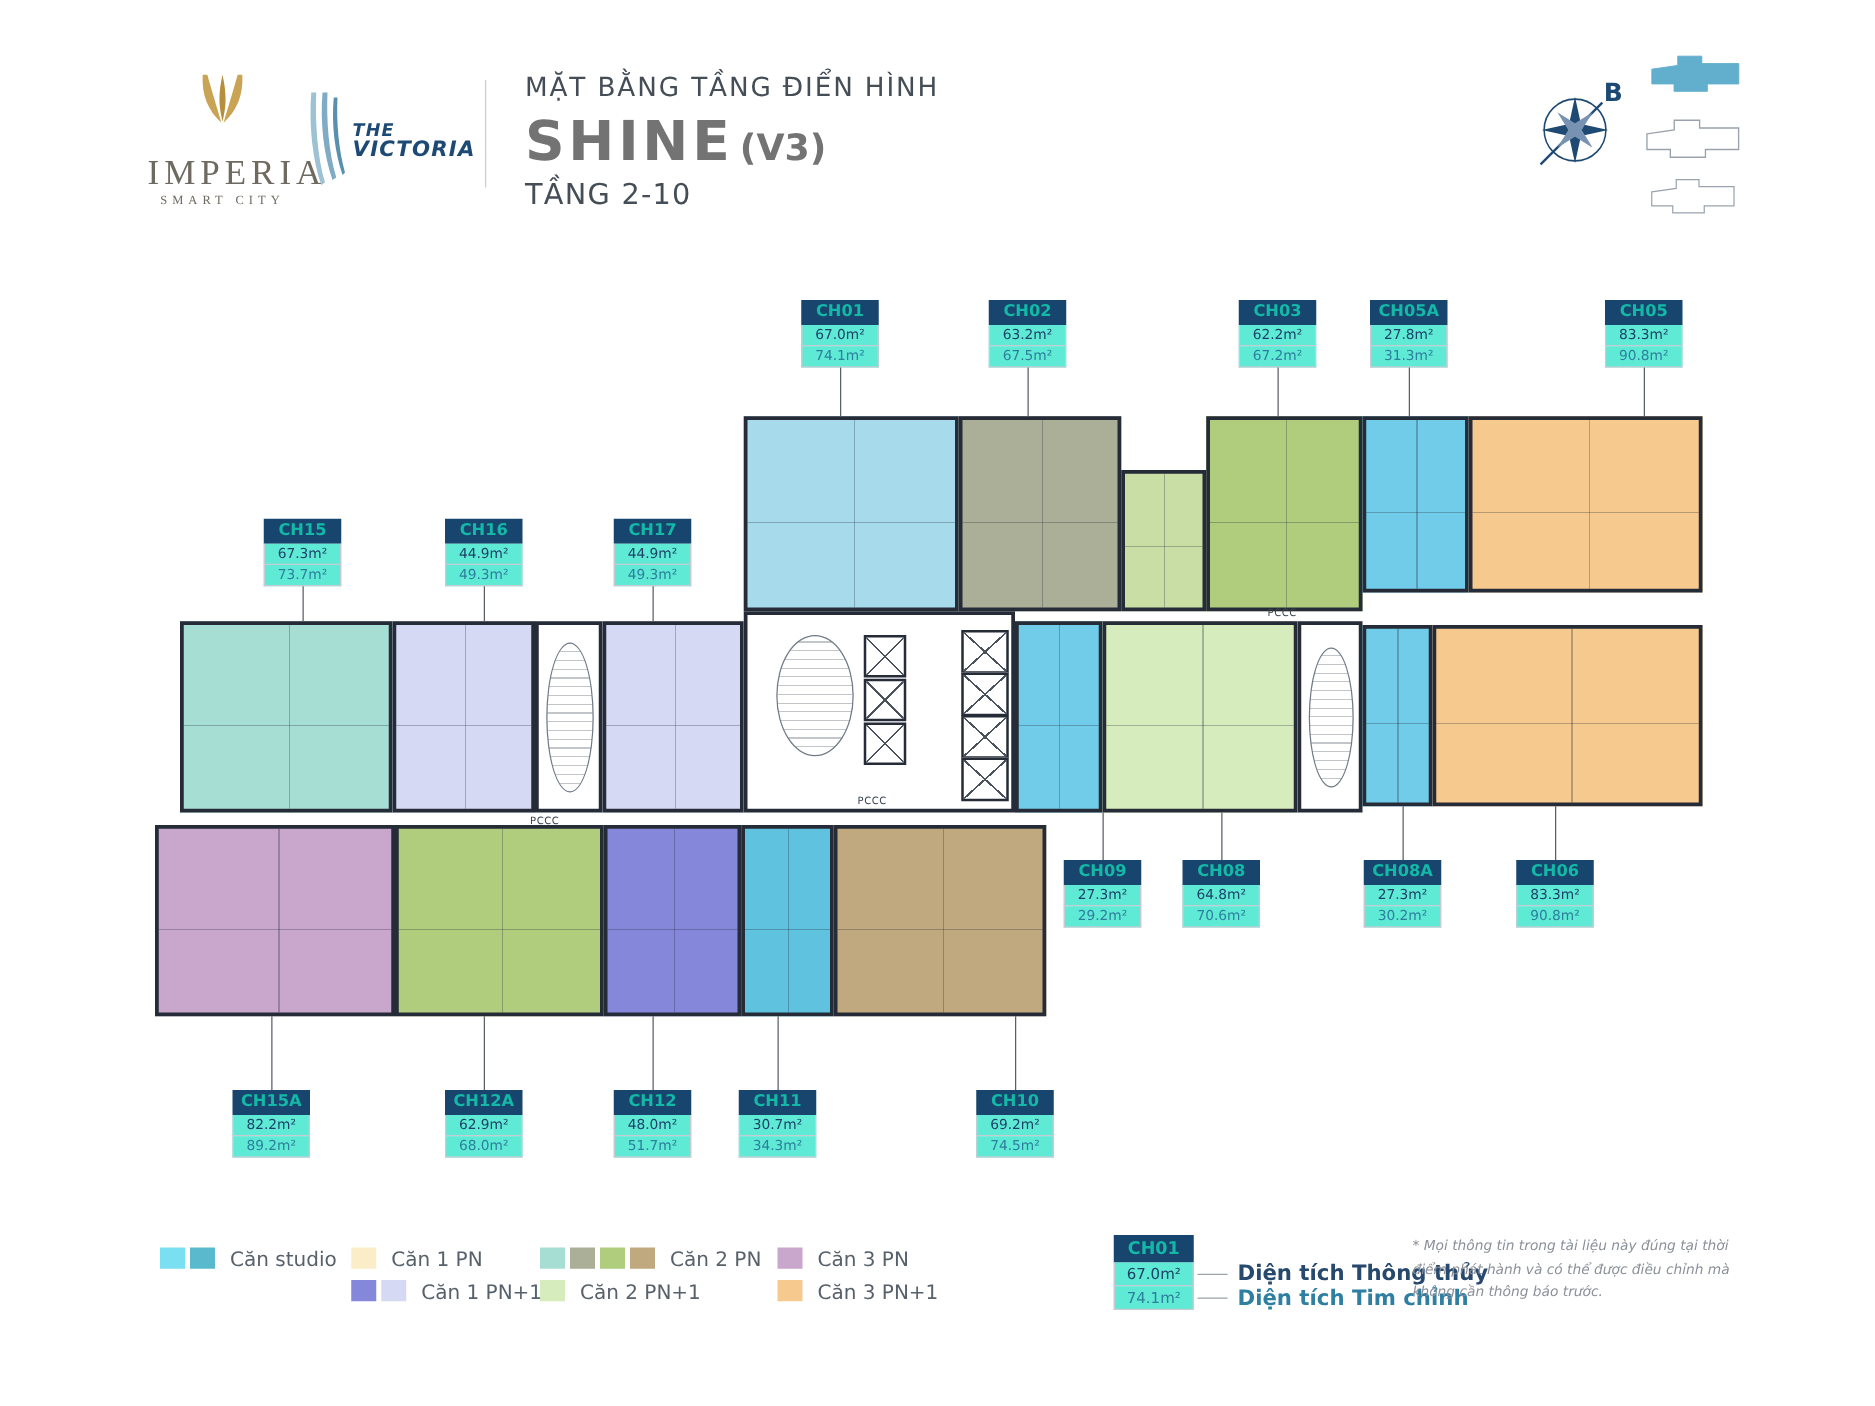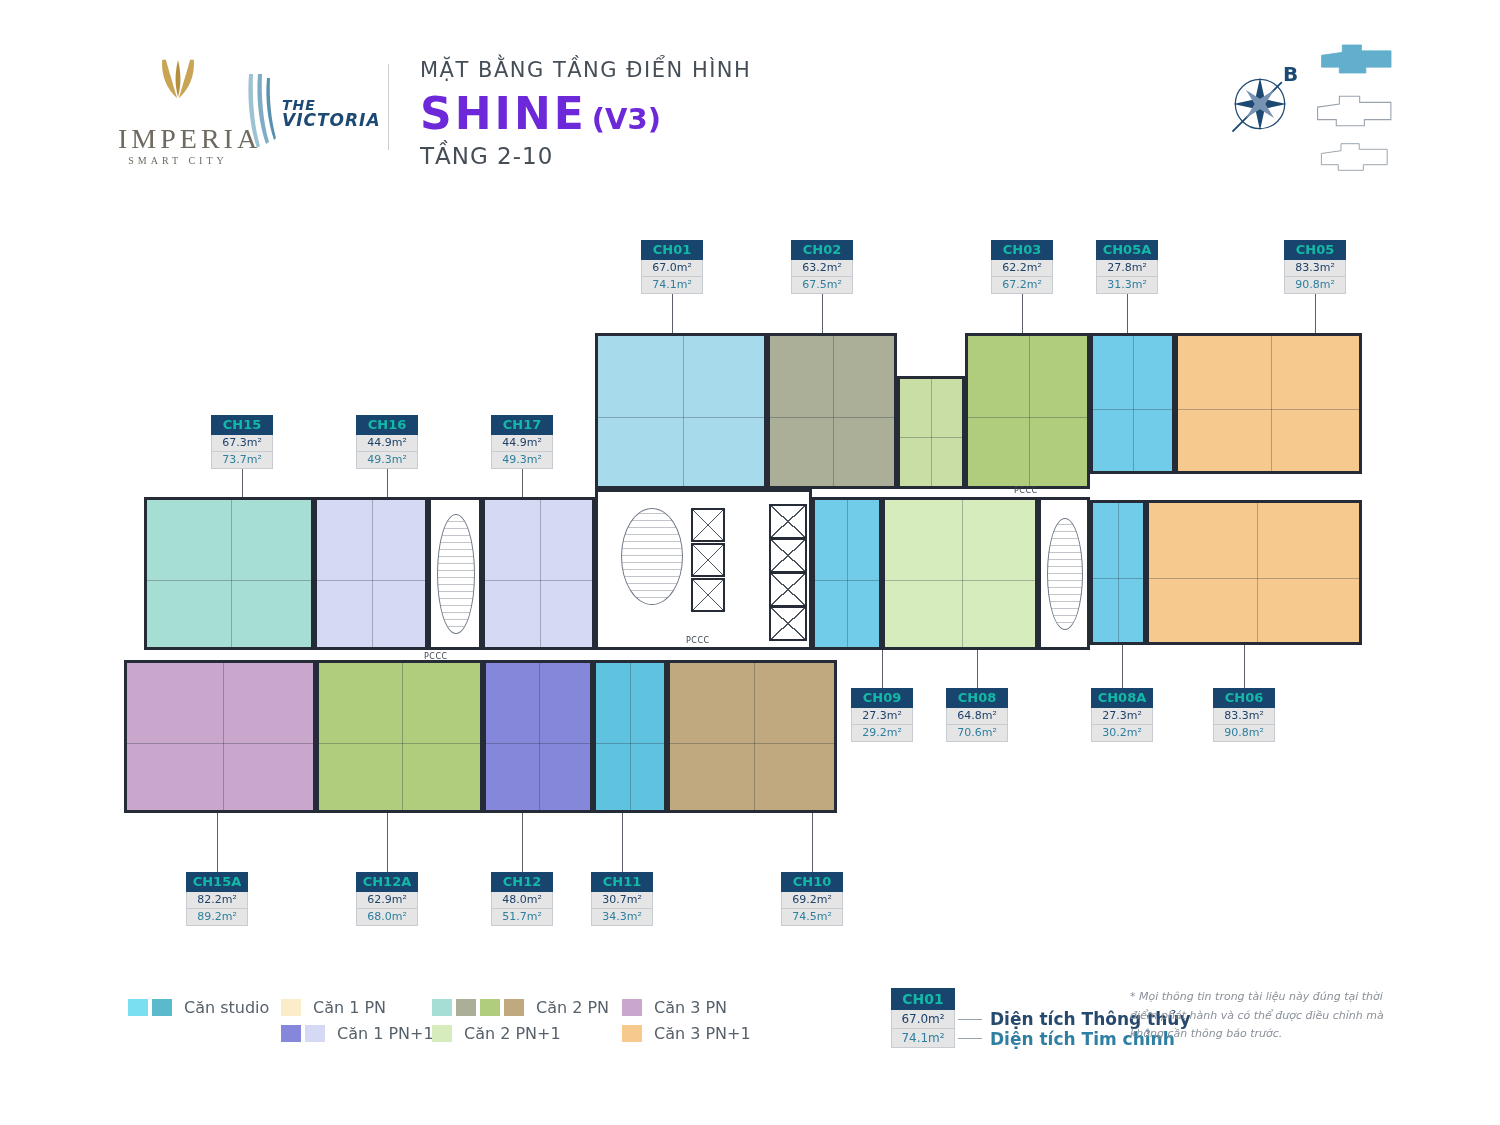--- a/index.html
+++ b/index.html
@@ -11,21 +11,21 @@
   .imperia-word{font-family:"Liberation Serif","DejaVu Serif",serif;font-size:28px;letter-spacing:4px;
                 color:#6f6a60;margin-top:2px;}
   .imperia-sub{font-family:"Liberation Serif","DejaVu Serif",serif;font-size:10px;letter-spacing:4px;color:#6f6a60;}
   .victoria-logo{position:absolute;left:246px;top:72px;display:flex;align-items:center;font-style:italic;}
   .victoria-text{margin-left:6px;line-height:1.05;}
   .victoria-the{font-size:14px;font-weight:bold;color:#1d4a74;letter-spacing:1px;}
   .victoria-name{font-size:17px;font-weight:bold;color:#1d4a74;letter-spacing:1px;}
   .hdr-divider{position:absolute;left:388px;top:64px;width:1px;height:86px;background:#c9cdd2;}
   .title-block{position:absolute;left:420px;top:58px;}
   .title-small{font-size:21px;letter-spacing:1.5px;color:#454e57;}
-  .title-main-row{margin-top:6px;color:#6d28d9;}
+  .title-main-row{margin-top:6px;color:#737373;}
   .title-main{font-size:44px;font-weight:800;letter-spacing:3px;}
   .title-suffix{font-size:29px;font-weight:800;}
   .title-sub{font-size:23px;letter-spacing:1px;color:#454e57;margin-top:4px;}
   .compass{position:absolute;left:1222px;top:66px;}
   .compass-b{position:absolute;left:1283px;top:62px;font-size:20px;font-weight:bold;color:#1d4a74;}
   .keyplan-shape{position:absolute;}
 
   
   .unit{position:absolute;border:3px solid #252b37;box-sizing:border-box;
         background-image:
@@ -35,29 +35,29 @@
   .stair{position:absolute;border:1.5px solid #707a88;border-radius:50%;
          background:repeating-linear-gradient(0deg, transparent 0 6px, rgba(80,90,100,.35) 6px 7px);}
   .elev{position:absolute;border:2px solid #252b37;background-color:#fff;background-image:
         linear-gradient(to top right, transparent calc(50% - .7px), #4a525e calc(50% - .7px), #4a525e calc(50% + .7px), transparent calc(50% + .7px)),
         linear-gradient(to bottom right, transparent calc(50% - .7px), #4a525e calc(50% - .7px), #4a525e calc(50% + .7px), transparent calc(50% + .7px));}
   .pccc{position:absolute;font-size:8px;color:#3c4450;letter-spacing:.5px;}
 
   
   .callout{position:absolute;width:62px;text-align:center;z-index:6;}
   .co-head{background:#17456e;color:#14b8a6;font-weight:bold;font-size:13px;line-height:20px;}
-  .co-val{background:#e5e5e5;border:1px solid #c6ccd2;border-top:none;font-size:11px;line-height:16px;}
+  .co-val{background:#5eead4;border:1px solid #c6ccd2;border-top:none;font-size:11px;line-height:16px;}
   .co-val.v1{color:#1e4168;}
   .co-val.v2{color:#2e7f9e;}
   .leader{position:absolute;left:50%;width:1px;background:#5b6068;}
   .leader.down{top:100%;}
   .leader.up{bottom:100%;}
 
   
-  .lg{position:absolute;display:flex;align-items:center;}
+  .lg{position:absolute;display:flex;align-items:flex-start;}
   .sw{display:inline-block;width:20px;height:17px;margin-right:4px;}
   .lg-label{font-size:16px;color:#57616b;margin-left:8px;white-space:nowrap;}
 
   
   .sample-box{position:absolute;left:891px;top:988px;width:64px;text-align:center;}
   .sample-box .co-head{font-size:14px;line-height:22px;}
   .sample-box .co-val{font-size:12px;line-height:18px;}
   .sample-line{position:absolute;height:1px;background:#9aa2aa;width:24px;}
   .sample-label{position:absolute;font-size:17px;font-weight:600;white-space:nowrap;}
   .sample-label.l1{color:#27496d;}

